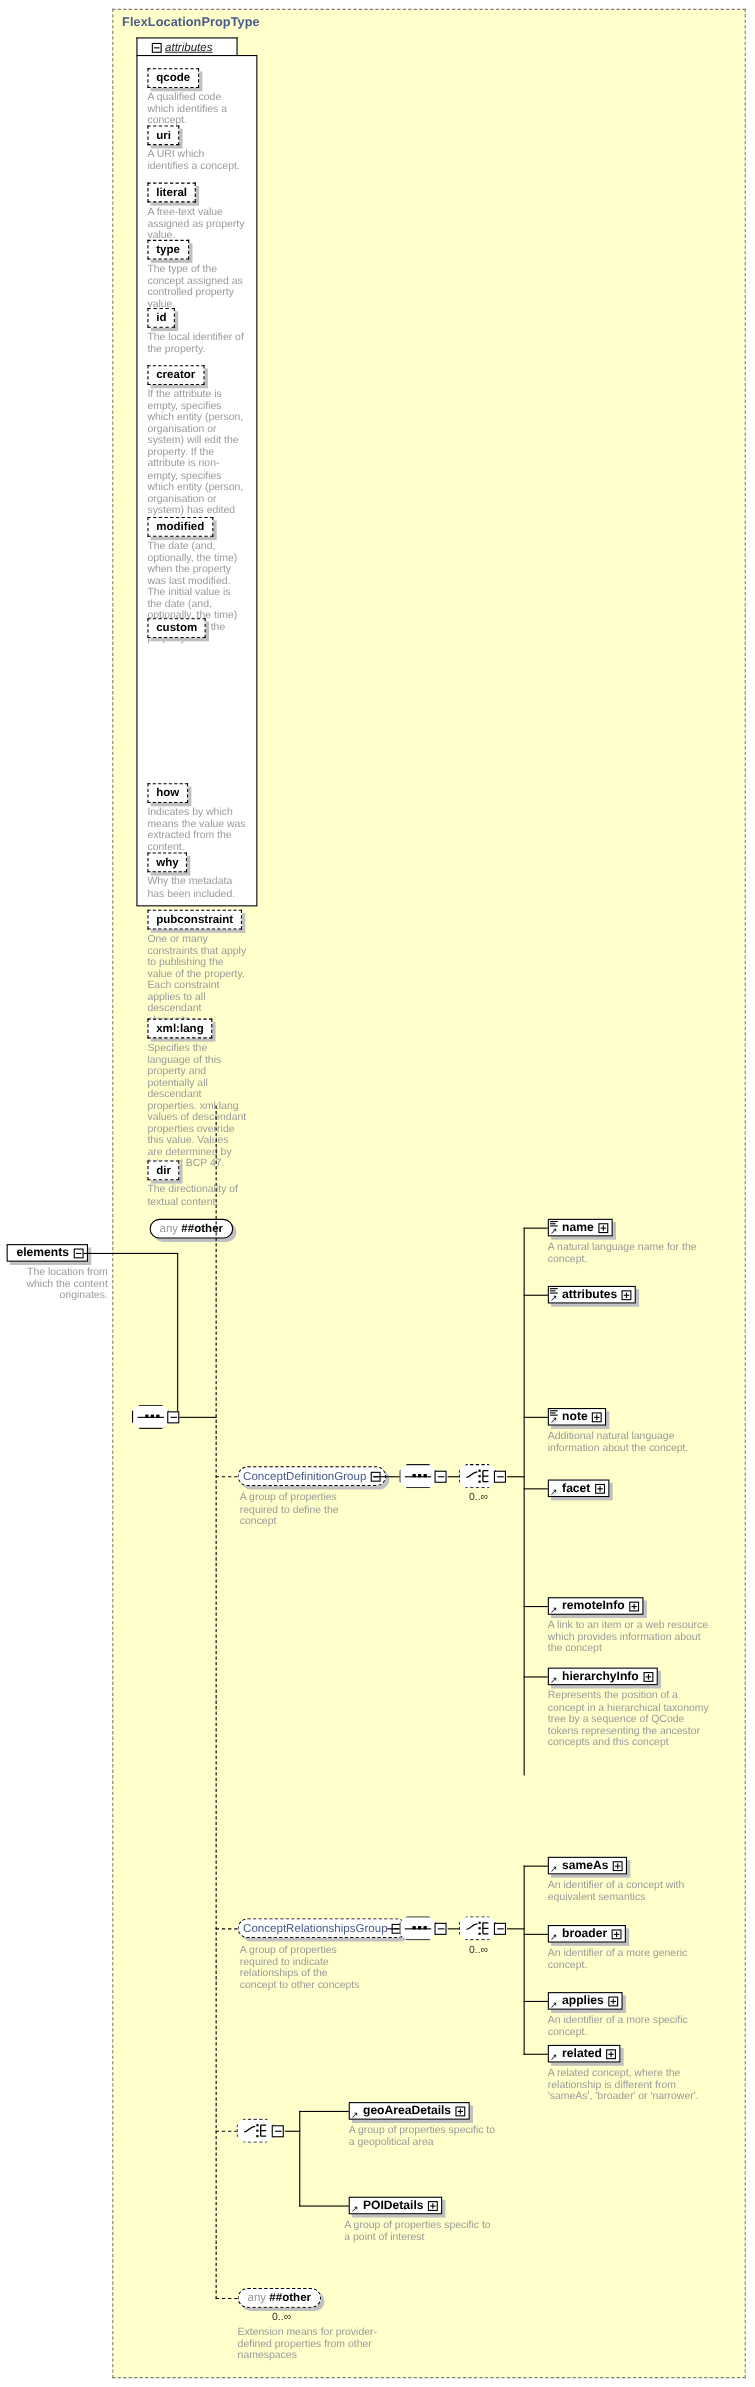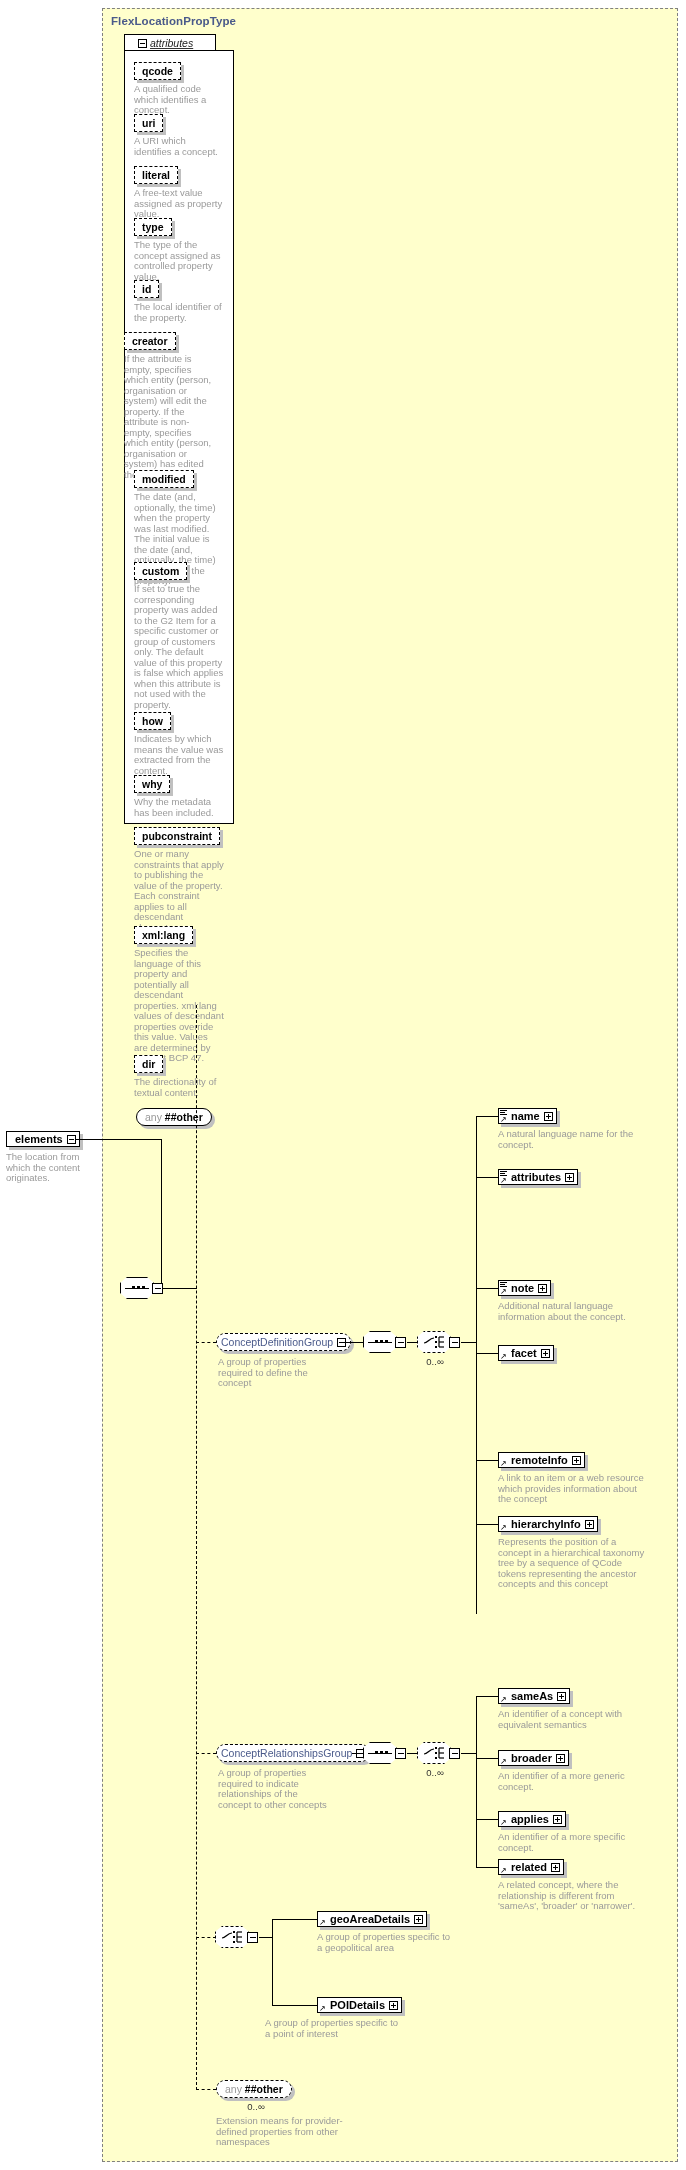--- a/index.html
+++ b/index.html
@@ -363,33 +363,32 @@
 <div class="attr-item" style="left:134px; top:218px;">
   <div class="attr-box">type</div>
   <div class="attr-desc">The type of the concept assigned as controlled property value.</div>
 </div>
 
 <div class="attr-item" style="left:134px; top:280px;">
   <div class="attr-box">id</div>
   <div class="attr-desc">The local identifier of the property.</div>
 </div>
 
-<div class="attr-item" style="left:124px; top:332px;">
+<div class="attr-item" style="left:134px; top:332px;">
   <div class="attr-box">creator</div>
   <div class="attr-desc">If the attribute is empty, specifies which entity (person, organisation or system) will edit the property. If the attribute is non-empty, specifies which entity (person, organisation or system) has edited the property.</div>
 </div>
 
 <div class="attr-item" style="left:134px; top:470px;">
   <div class="attr-box">modified</div>
   <div class="attr-desc">The date (and, optionally, the time) when the property was last modified. The initial value is the date (and, optionally, the time) of creation of the property.</div>
 </div>
 
 <div class="attr-item" style="left:134px; top:562px;">
   <div class="attr-box">custom</div>
-  <div class="attr-desc">If set to true the corresponding property was added to the G2 Item for a specific customer or group of customers only. The default value of this property is false which applies when this attribute is not used with the property.</div>
 </div>
 
 <div class="attr-item" style="left:134px; top:712px;">
   <div class="attr-box">how</div>
   <div class="attr-desc">Indicates by which means the value was extracted from the content.</div>
 </div>
 
 <div class="attr-item" style="left:134px; top:775px;">
   <div class="attr-box">why</div>
   <div class="attr-desc">Why the metadata has been included.</div>
@@ -412,21 +411,21 @@
 
 <div class="attr-item" style="left:136px; top:1108px;">
   <span class="any-box"><span class="any-kw">any</span> <span class="any-ns">##other</span></span>
 </div>
 
 <div id="located-el">
   <div class="el-box" style="padding-left:6px;">
     <span class="el-name">elements</span>
     <span class="collapse-box"></span>
   </div>
-  <div class="el-desc" style="width:92px;">The location from which the content originates.</div>
+  <div class="el-desc" style="width:92px;text-align:right;">The location from which the content originates.</div>
 </div>
 
 <div class="hline" style="left:76px; top:1139px; width:86px;"></div>
 <div class="vline" style="left:161px; top:1139px; height:147px;"></div>
 
 <div class="compositor" style="left:120px; top:1277px;">
   <div class="comp-shadow"></div>
   <div class="comp-shape"></div>
   <div class="seq-glyph">
     <span class="seq-dot" style="left:7px;"></span>
@@ -668,20 +667,20 @@
   <div class="el-desc" style="margin-left:100px; width:140px;">A group of properties specific to a geopolitical area</div>
 </div>
 
 <div class="hline" style="left:272px; top:2005px; width:46px;"></div>
 <div class="node" style="left:217px; top:1997px;">
   <div class="el-box" style="padding-left:10px; margin-left:100px;">
     <span class="arrow-glyph">↗</span>
     <span class="el-name">POIDetails</span>
     <span class="collapse-box plus"></span>
   </div>
-  <div class="el-desc" style="margin-left:48px; width:140px;">A group of properties specific to a point of interest</div>
+  <div class="el-desc" style="margin-left:96px; width:140px;">A group of properties specific to a point of interest</div>
 </div>
 
 <div class="node" style="left:216px; top:2080px;">
   <span class="any-box dashed"><span class="any-kw">any</span> <span class="any-ns">##other</span></span>
   <div class="occurs" style="width:80px; margin-top:3px;">0..∞</div>
   <div class="el-desc" style="width:130px; margin-top:4px;">Extension means for provider-defined properties from other namespaces</div>
 </div>
 
 </body></html>

